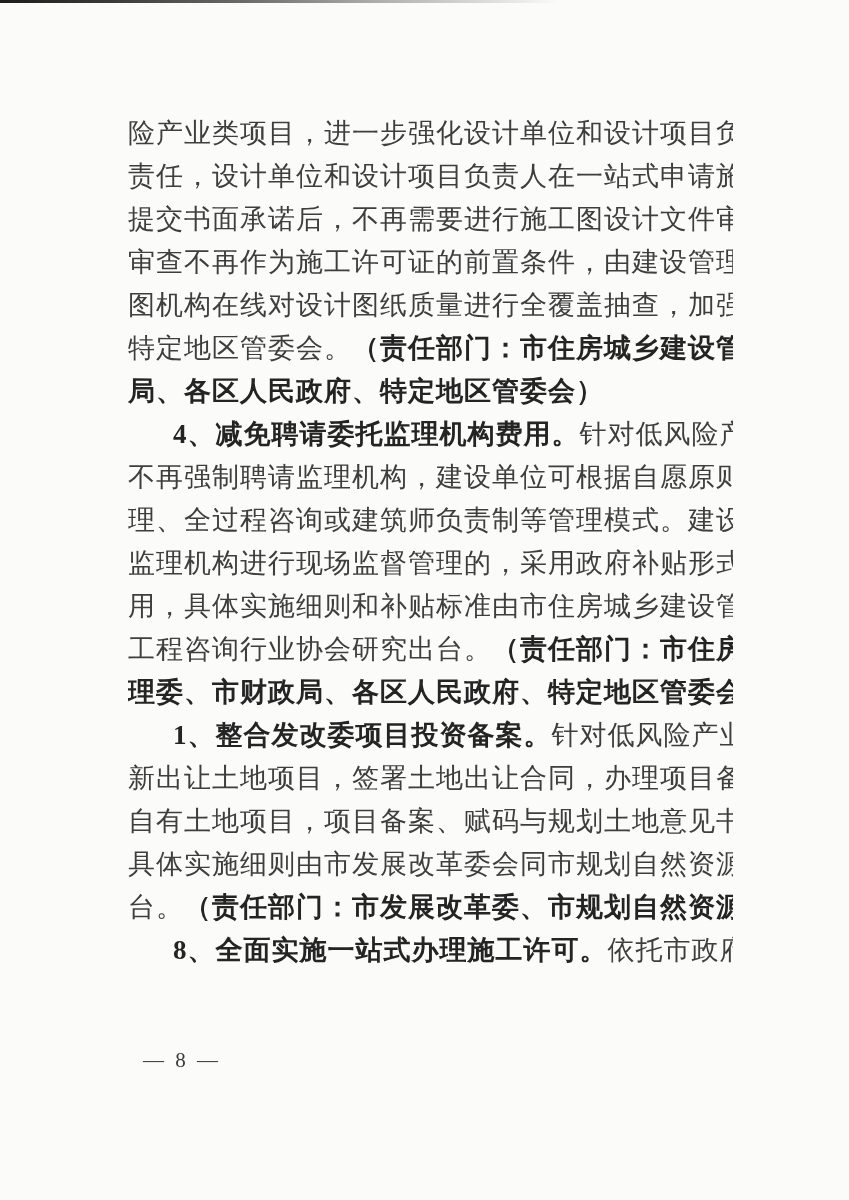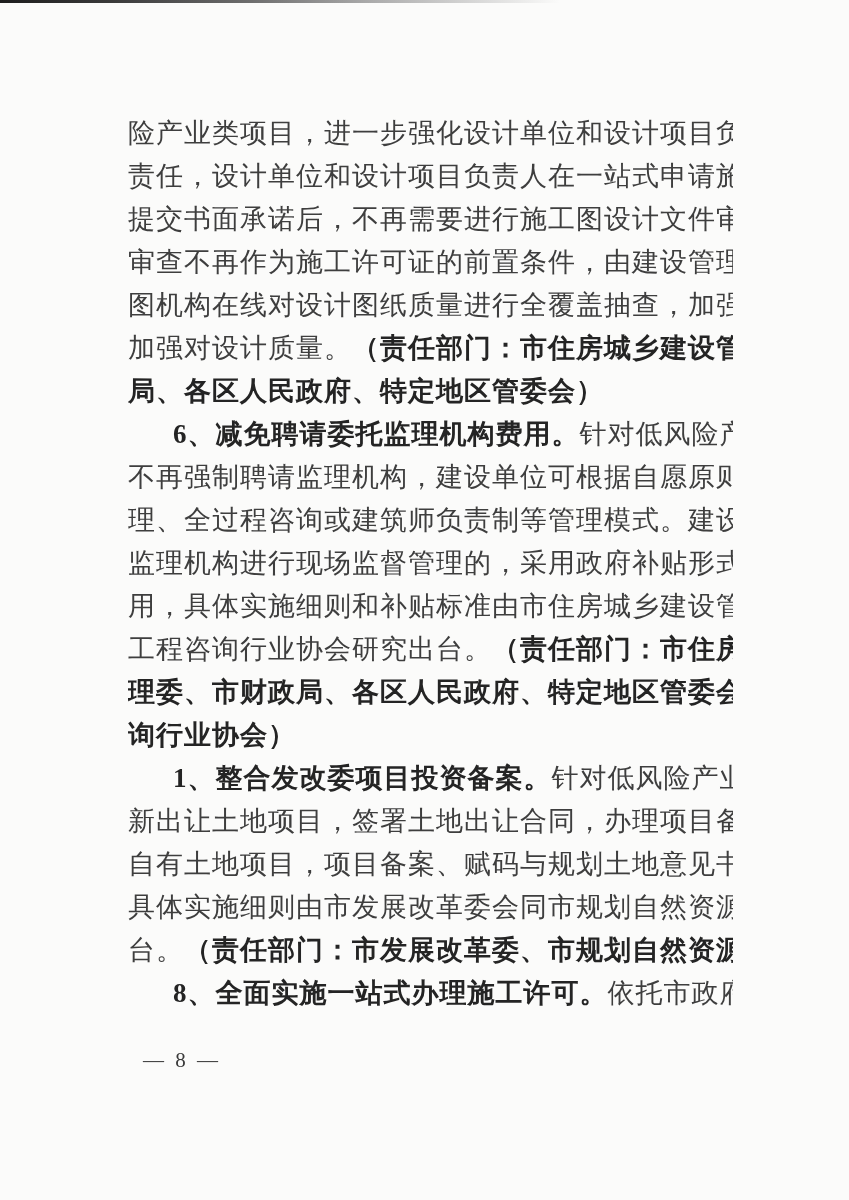--- a/index.html
+++ b/index.html
@@ -69,32 +69,31 @@
 
 <div class="page">
   <div class="scan-artifact-top"></div>
   <div class="doc-body">
       <div class="paragraph">
         <div class="line"><span class="seg">险产业类项目，进一步强化设计单位和设计项目负责人的执业</span></div>
         <div class="line"><span class="seg">责任，设计单位和设计项目负责人在一站式申请施工许可阶段</span></div>
         <div class="line"><span class="seg">提交书面承诺后，不再需要进行施工图设计文件审查。施工图</span></div>
         <div class="line"><span class="seg">审查不再作为施工许可证的前置条件，由建设管理部门委托审</span></div>
         <div class="line"><span class="seg">图机构在线对设计图纸质量进行全覆盖抽查，加强对设计质量</span></div>
-        <div class="line"><span class="seg">加强对设计质量。</span><span class="seg bold">（责任部门：市住房城乡建设管理委、市财政</span></div>
+        <div class="line"><span class="seg">特定地区管委会。</span><span class="seg bold">（责任部门：市住房城乡建设管理委、市财政</span></div>
         <div class="line no-just"><span class="seg bold">局、各区人民政府、特定地区管委会）</span></div>
       </div>
       <div class="paragraph">
-        <div class="line indent-first"><span class="seg bold">6、减免聘请委托监理机构费用。</span><span class="seg">针对低风险产业类项目，</span></div>
+        <div class="line indent-first"><span class="seg bold">4、减免聘请委托监理机构费用。</span><span class="seg">针对低风险产业类项目，</span></div>
         <div class="line"><span class="seg">不再强制聘请监理机构，建设单位可根据自愿原则采用自我管</span></div>
         <div class="line"><span class="seg">理、全过程咨询或建筑师负责制等管理模式。建设单位仍聘请</span></div>
         <div class="line"><span class="seg">监理机构进行现场监督管理的，采用政府补贴形式减免相关费</span></div>
         <div class="line"><span class="seg">用，具体实施细则和补贴标准由市住房城乡建设管理委会同市</span></div>
         <div class="line"><span class="seg">工程咨询行业协会研究出台。</span><span class="seg bold">（责任部门：市住房城乡建设管</span></div>
         <div class="line"><span class="seg bold">理委、市财政局、各区人民政府、特定地区管委会、市工程咨</span></div>
-        <div class="line no-just"><span class="seg bold">询行业协会）</span></div>
       </div>
       <div class="paragraph">
         <div class="line indent-first"><span class="seg bold">1、整合发改委项目投资备案。</span><span class="seg">针对低风险产业类项目，</span></div>
         <div class="line"><span class="seg">新出让土地项目，签署土地出让合同，办理项目备案并赋码；</span></div>
         <div class="line"><span class="seg">自有土地项目，项目备案、赋码与规划土地意见书合并办理。</span></div>
         <div class="line"><span class="seg">具体实施细则由市发展改革委会同市规划自然资源局研究出</span></div>
         <div class="line"><span class="seg">台。</span><span class="seg bold">（责任部门：市发展改革委、市规划自然资源局、各区人</span></div>
       </div>
       <div class="paragraph">
         <div class="line indent-first"><span class="seg bold">8、全面实施一站式办理施工许可。</span><span class="seg">依托市政府“一网通办”</span></div>

